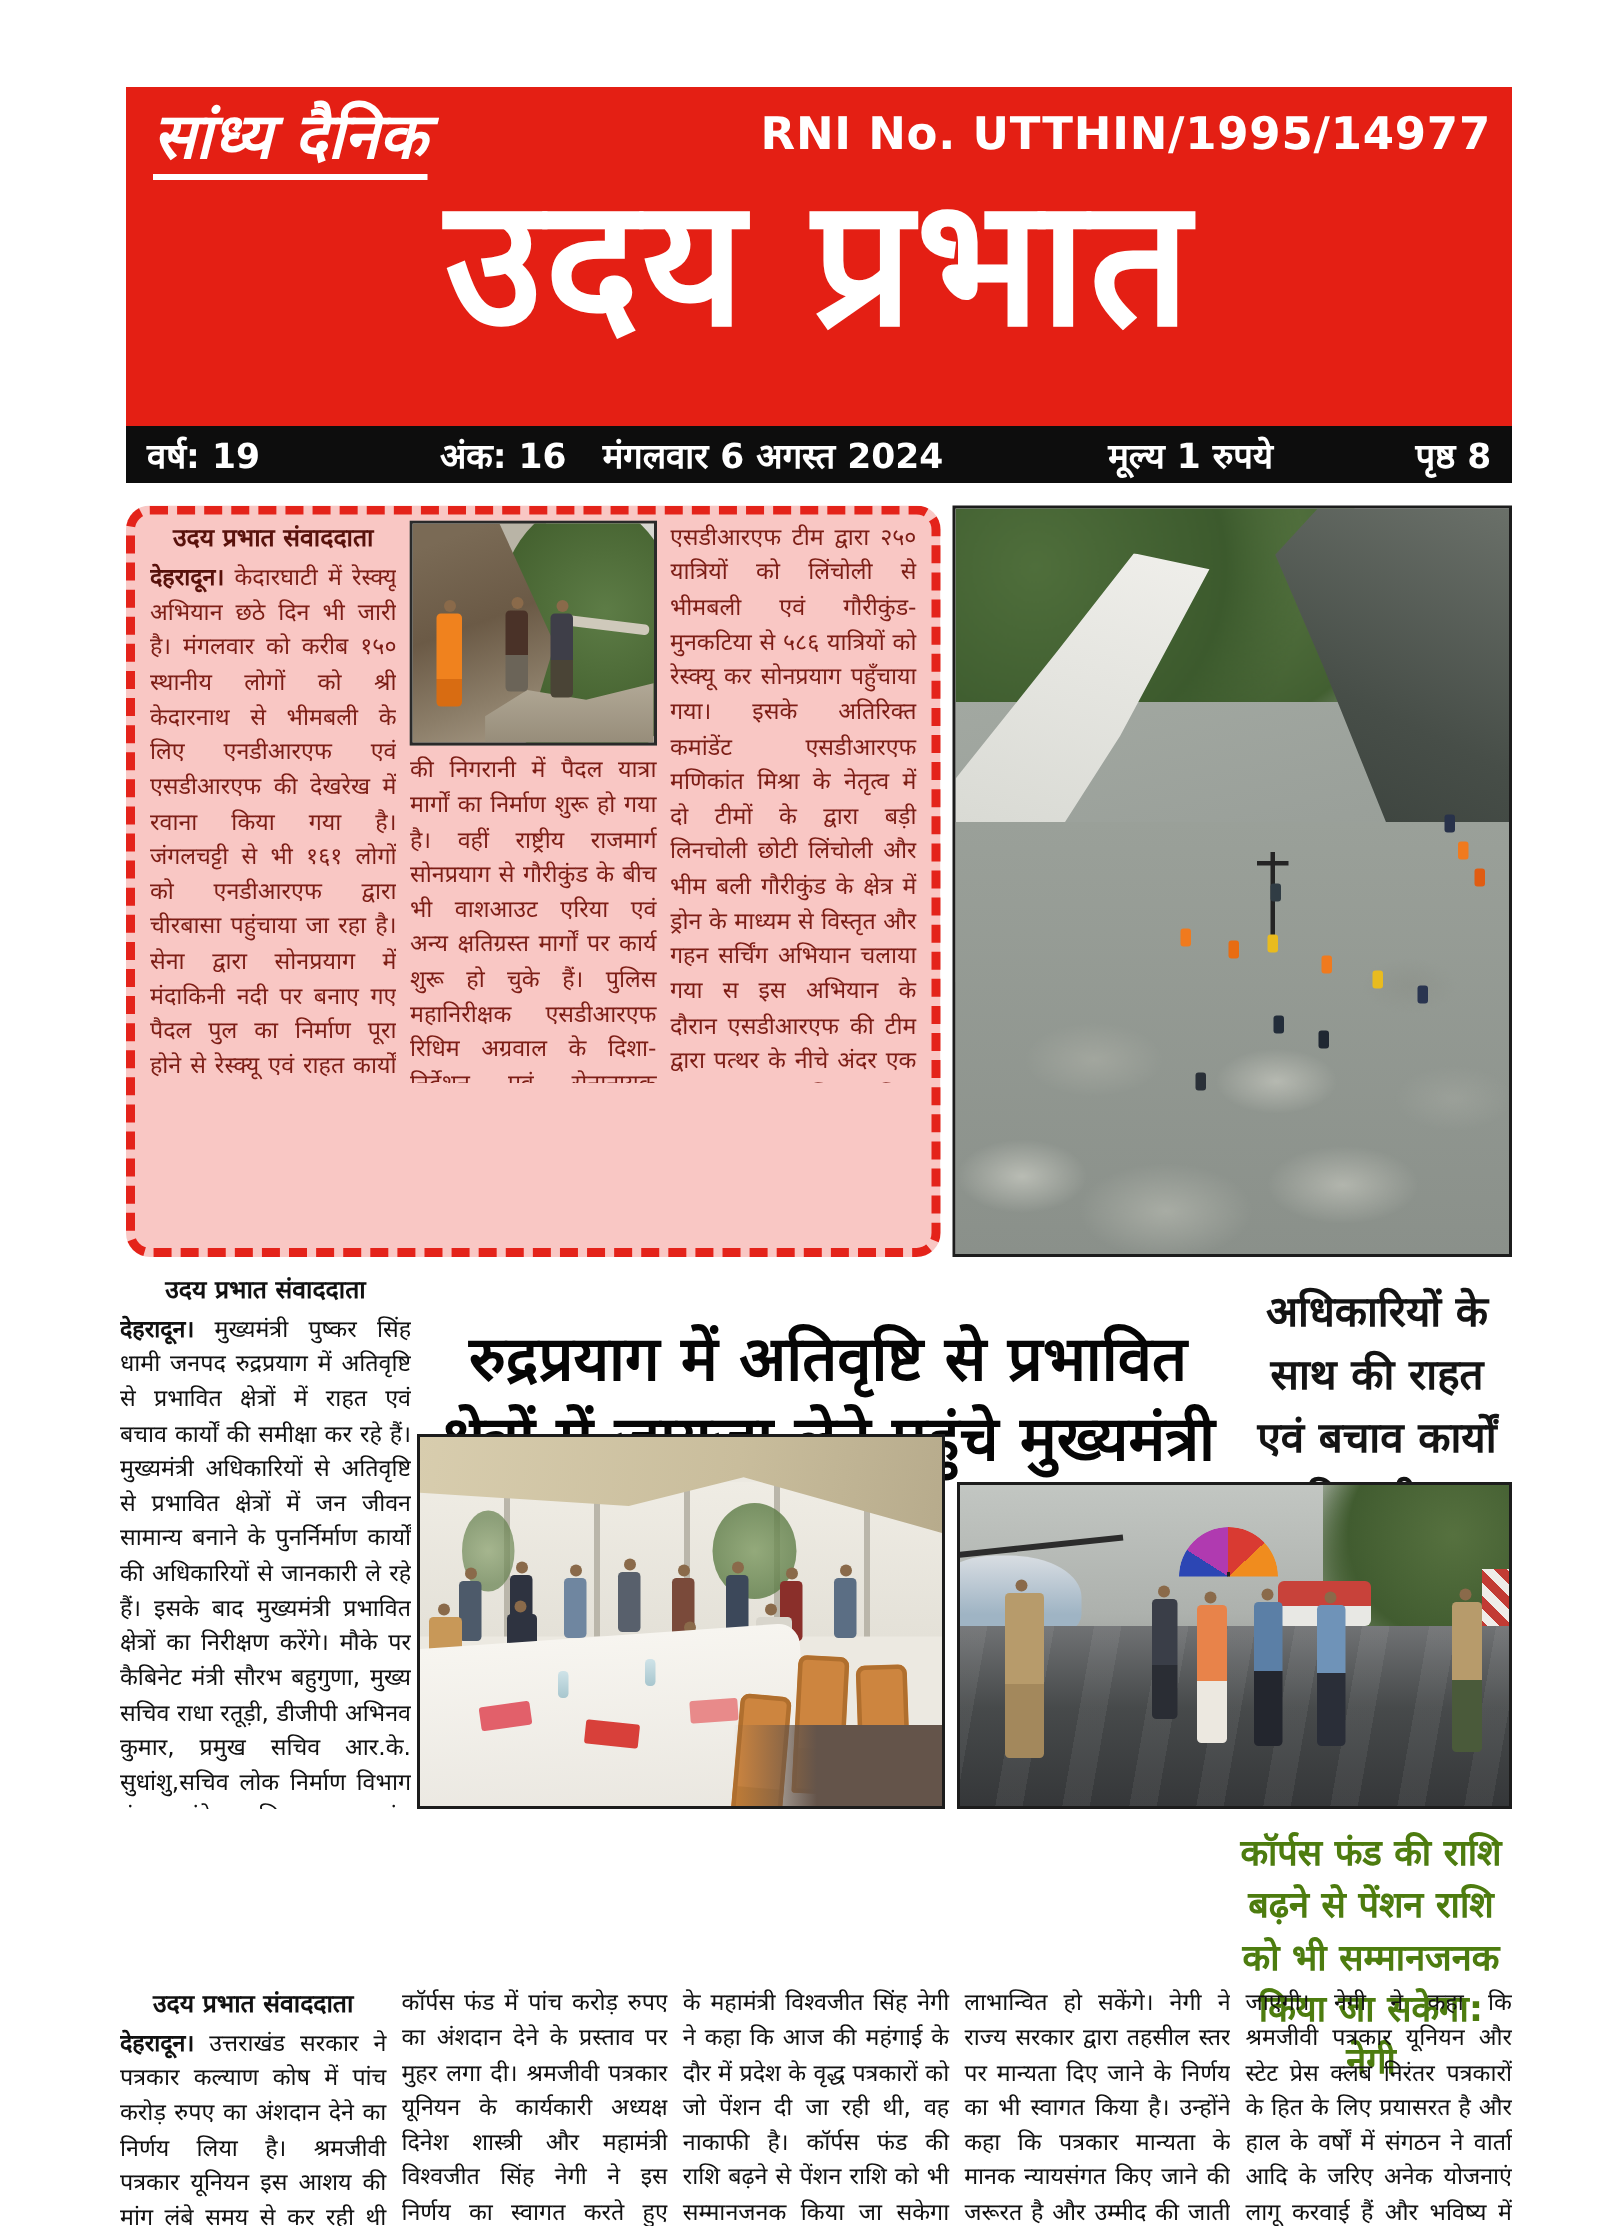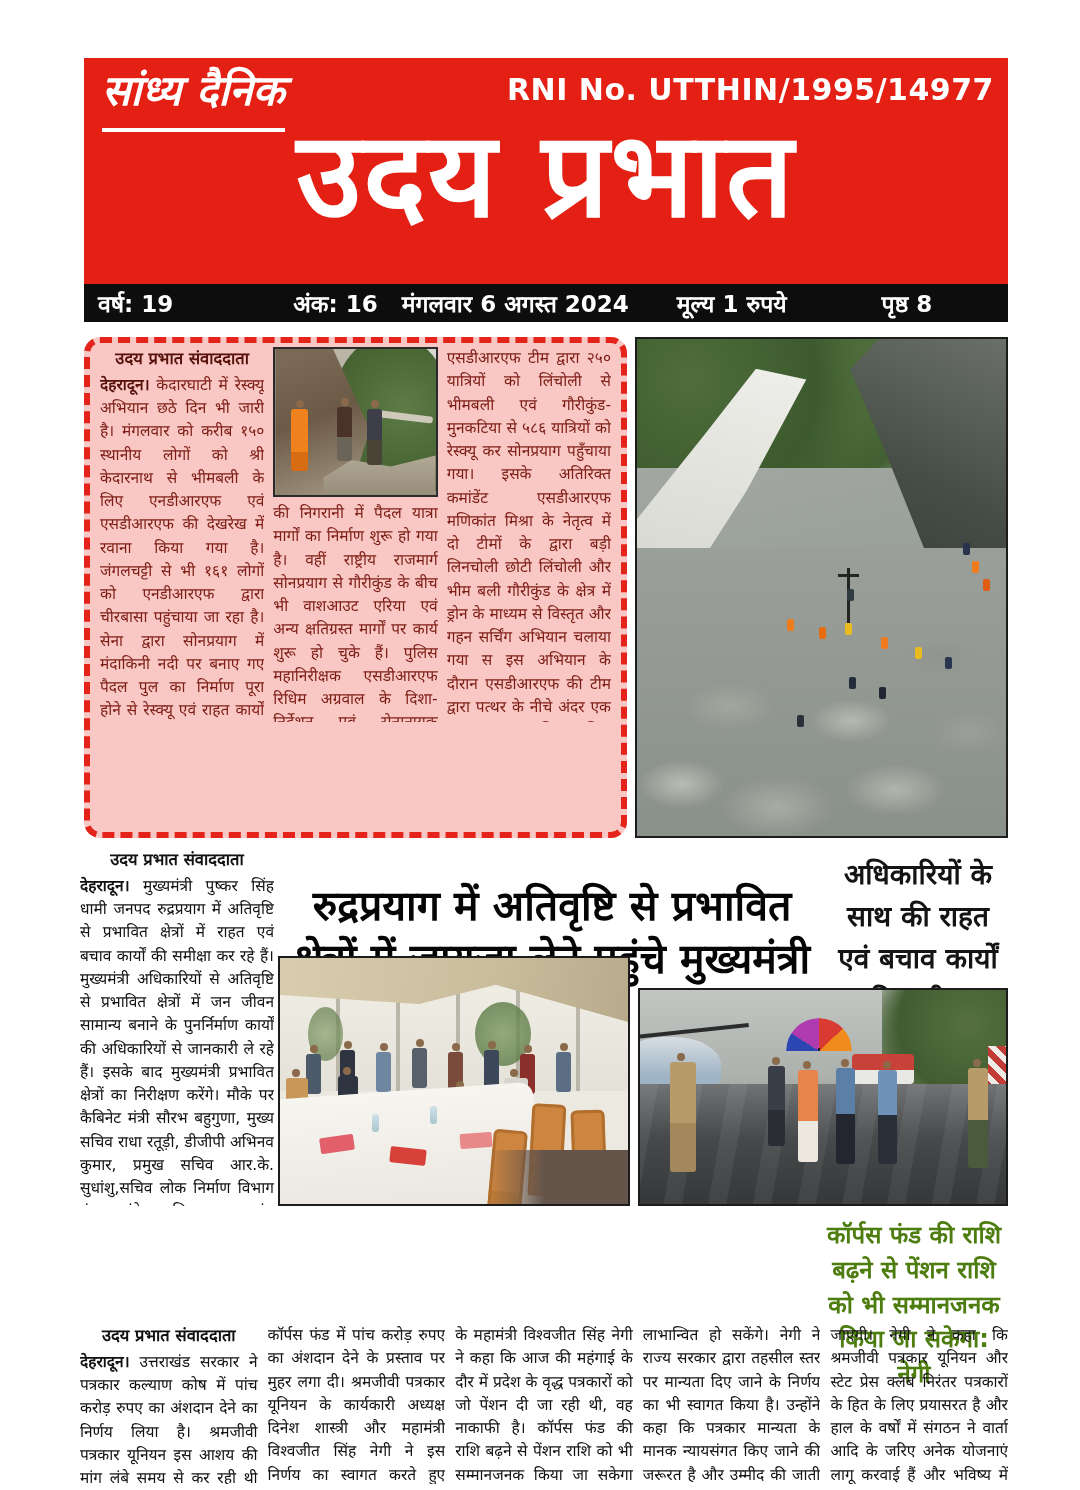--- a/index.html
+++ b/index.html
@@ -1,30 +1,30 @@
 <!DOCTYPE html>
 <html><head>
 <meta charset="utf-8">
 <style>
   html,body{margin:0;padding:0;background:#ffffff;}
   .page{position:relative;width:1080px;height:1490px;background:#ffffff;overflow:hidden;
         font-family:"DejaVu Sans","Liberation Sans",sans-serif;}
   
   .masthead{position:absolute;left:84px;top:58px;width:924px;height:226px;background:#e41f14;color:#fff;overflow:hidden;}
   .mast-top{position:absolute;left:18px;top:10px;right:14px;display:flex;justify-content:space-between;align-items:flex-start;}
-  .tagline{font-size:42px;font-weight:bold;font-style:italic;border-bottom:4px solid #fff;padding-bottom:14px;line-height:1.1;}
+  .tagline{font-size:42px;font-weight:bold;font-style:italic;border-bottom:4px solid #fff;padding-bottom:2px;line-height:1.1;}
   .rni{font-size:30px;font-weight:bold;letter-spacing:.5px;margin-top:4px;}
   .mast-title{position:absolute;left:0;right:0;top:56px;text-align:center;font-size:118px;font-weight:bold;line-height:1.05;letter-spacing:2px;}
   .mast-sub{position:absolute;right:36px;bottom:8px;font-size:40px;font-weight:bold;}
   
   .infobar{position:absolute;left:84px;top:284px;width:924px;height:38px;background:#0d0d0d;color:#fff;
            display:flex;align-items:center;font-size:23px;font-weight:bold;}
   .infobar span{white-space:nowrap;}
   .ib-year{margin-left:14px;} .ib-issue{margin-left:120px;} .ib-date{margin-left:24px;}
-  .ib-price{margin-left:48px;} .ib-pages{margin-left:95px;}
+  .ib-price{margin-left:110px;} .ib-pages{margin-left:95px;}
   
   .article1{position:absolute;left:84px;top:337px;width:924px;height:503px;}
   .a1box{position:absolute;left:0;top:0;width:543px;height:501px;background:#f9c7c4;border:6px dashed #e4231a;
          border-radius:16px;box-sizing:border-box;overflow:hidden;}
   .a1head{margin:6px 8px 2px;text-align:center;font-size:37px;font-weight:bold;color:#0a0a0a;line-height:1.3;}
   .a1cols{display:flex;gap:9px;padding:4px 10px 8px;}
   .a1col{flex:1;min-width:0;font-size:15.5px;line-height:1.5;color:#7c1d15;text-align:justify;overflow:hidden;height:375px;}
   .byline{text-align:center;font-weight:bold;font-size:16.5px;color:#58110b;margin-bottom:2px;}
   .a1col p{margin:0;}
   b.dl{color:#58110b;}

